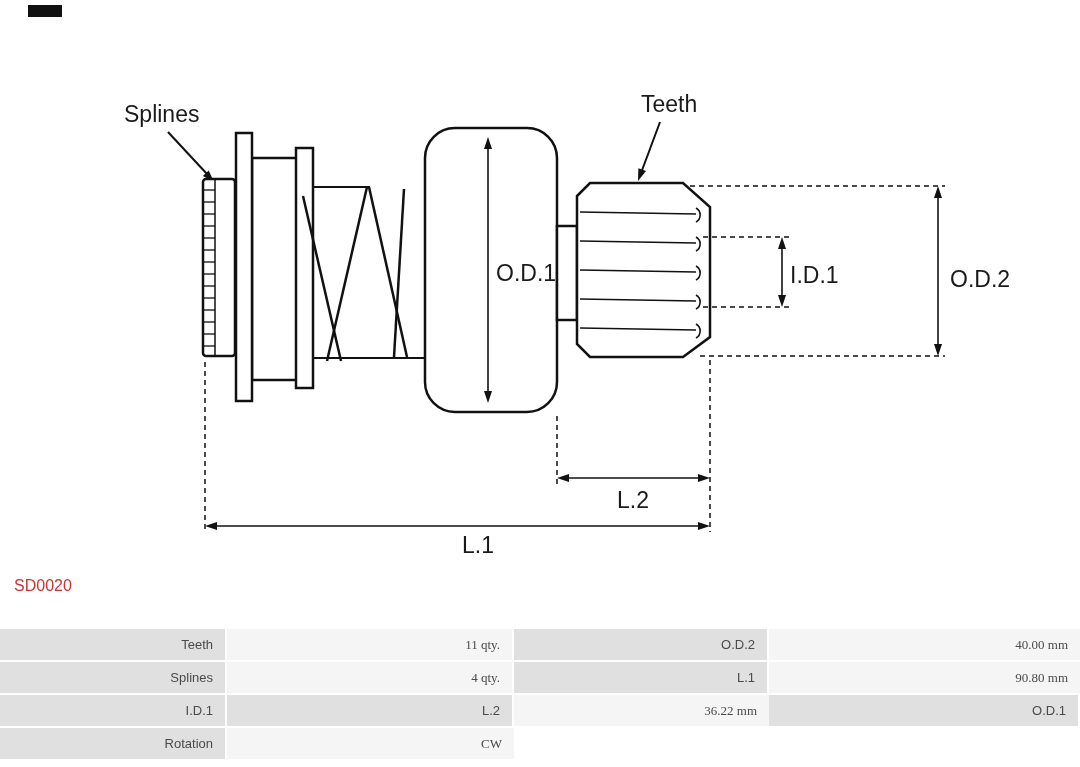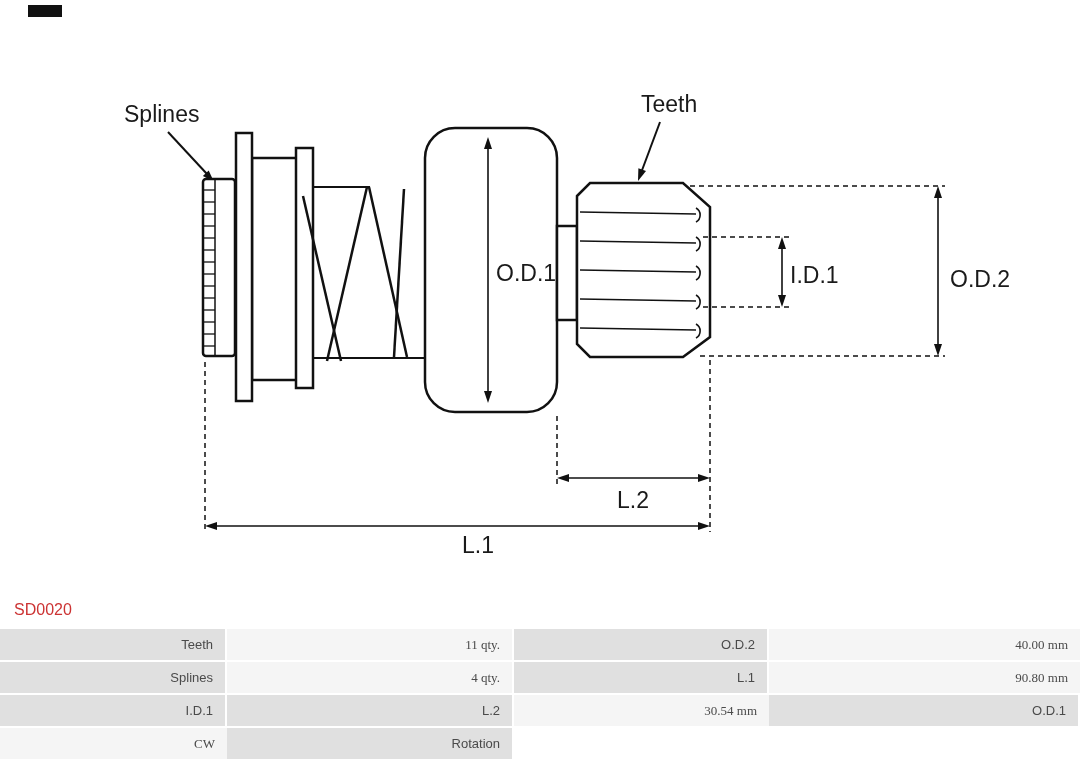--- a/index.html
+++ b/index.html
@@ -27,21 +27,21 @@
     height: 600px;
   }
   .diagram text {
     font-family: "Liberation Sans", sans-serif;
     font-size: 23px;
     fill: #1a1a1a;
   }
   .part-number {
     position: absolute;
     left: 14px;
-    top: 601px;
+    top: 577px;
     font-size: 16px;
     color: #cc3333;
   }
   .spec-table {
     position: absolute;
     left: 0;
     top: 629px;
     width: 1080px;
     display: grid;
     grid-template-columns: 227px 287px 255px 311px;
@@ -206,18 +206,18 @@
   <div class="cell label">O.D.2</div>
   <div class="cell value last">40.00 mm</div>
 
   <div class="cell label">Splines</div>
   <div class="cell value">4 qty.</div>
   <div class="cell label">L.1</div>
   <div class="cell value last">90.80 mm</div>
 
   <div class="cell label">I.D.1</div>
   <div class="cell label">L.2</div>
-  <div class="cell value last">30.54 mm</div>
+  <div class="cell value last">36.22 mm</div>
 
   <div class="cell label">O.D.1</div>
+  <div class="cell label">Rotation</div>
   <div class="cell value last">CW</div>
-  <div class="cell label">Rotation</div>
 </div>
 
 </body></html>

